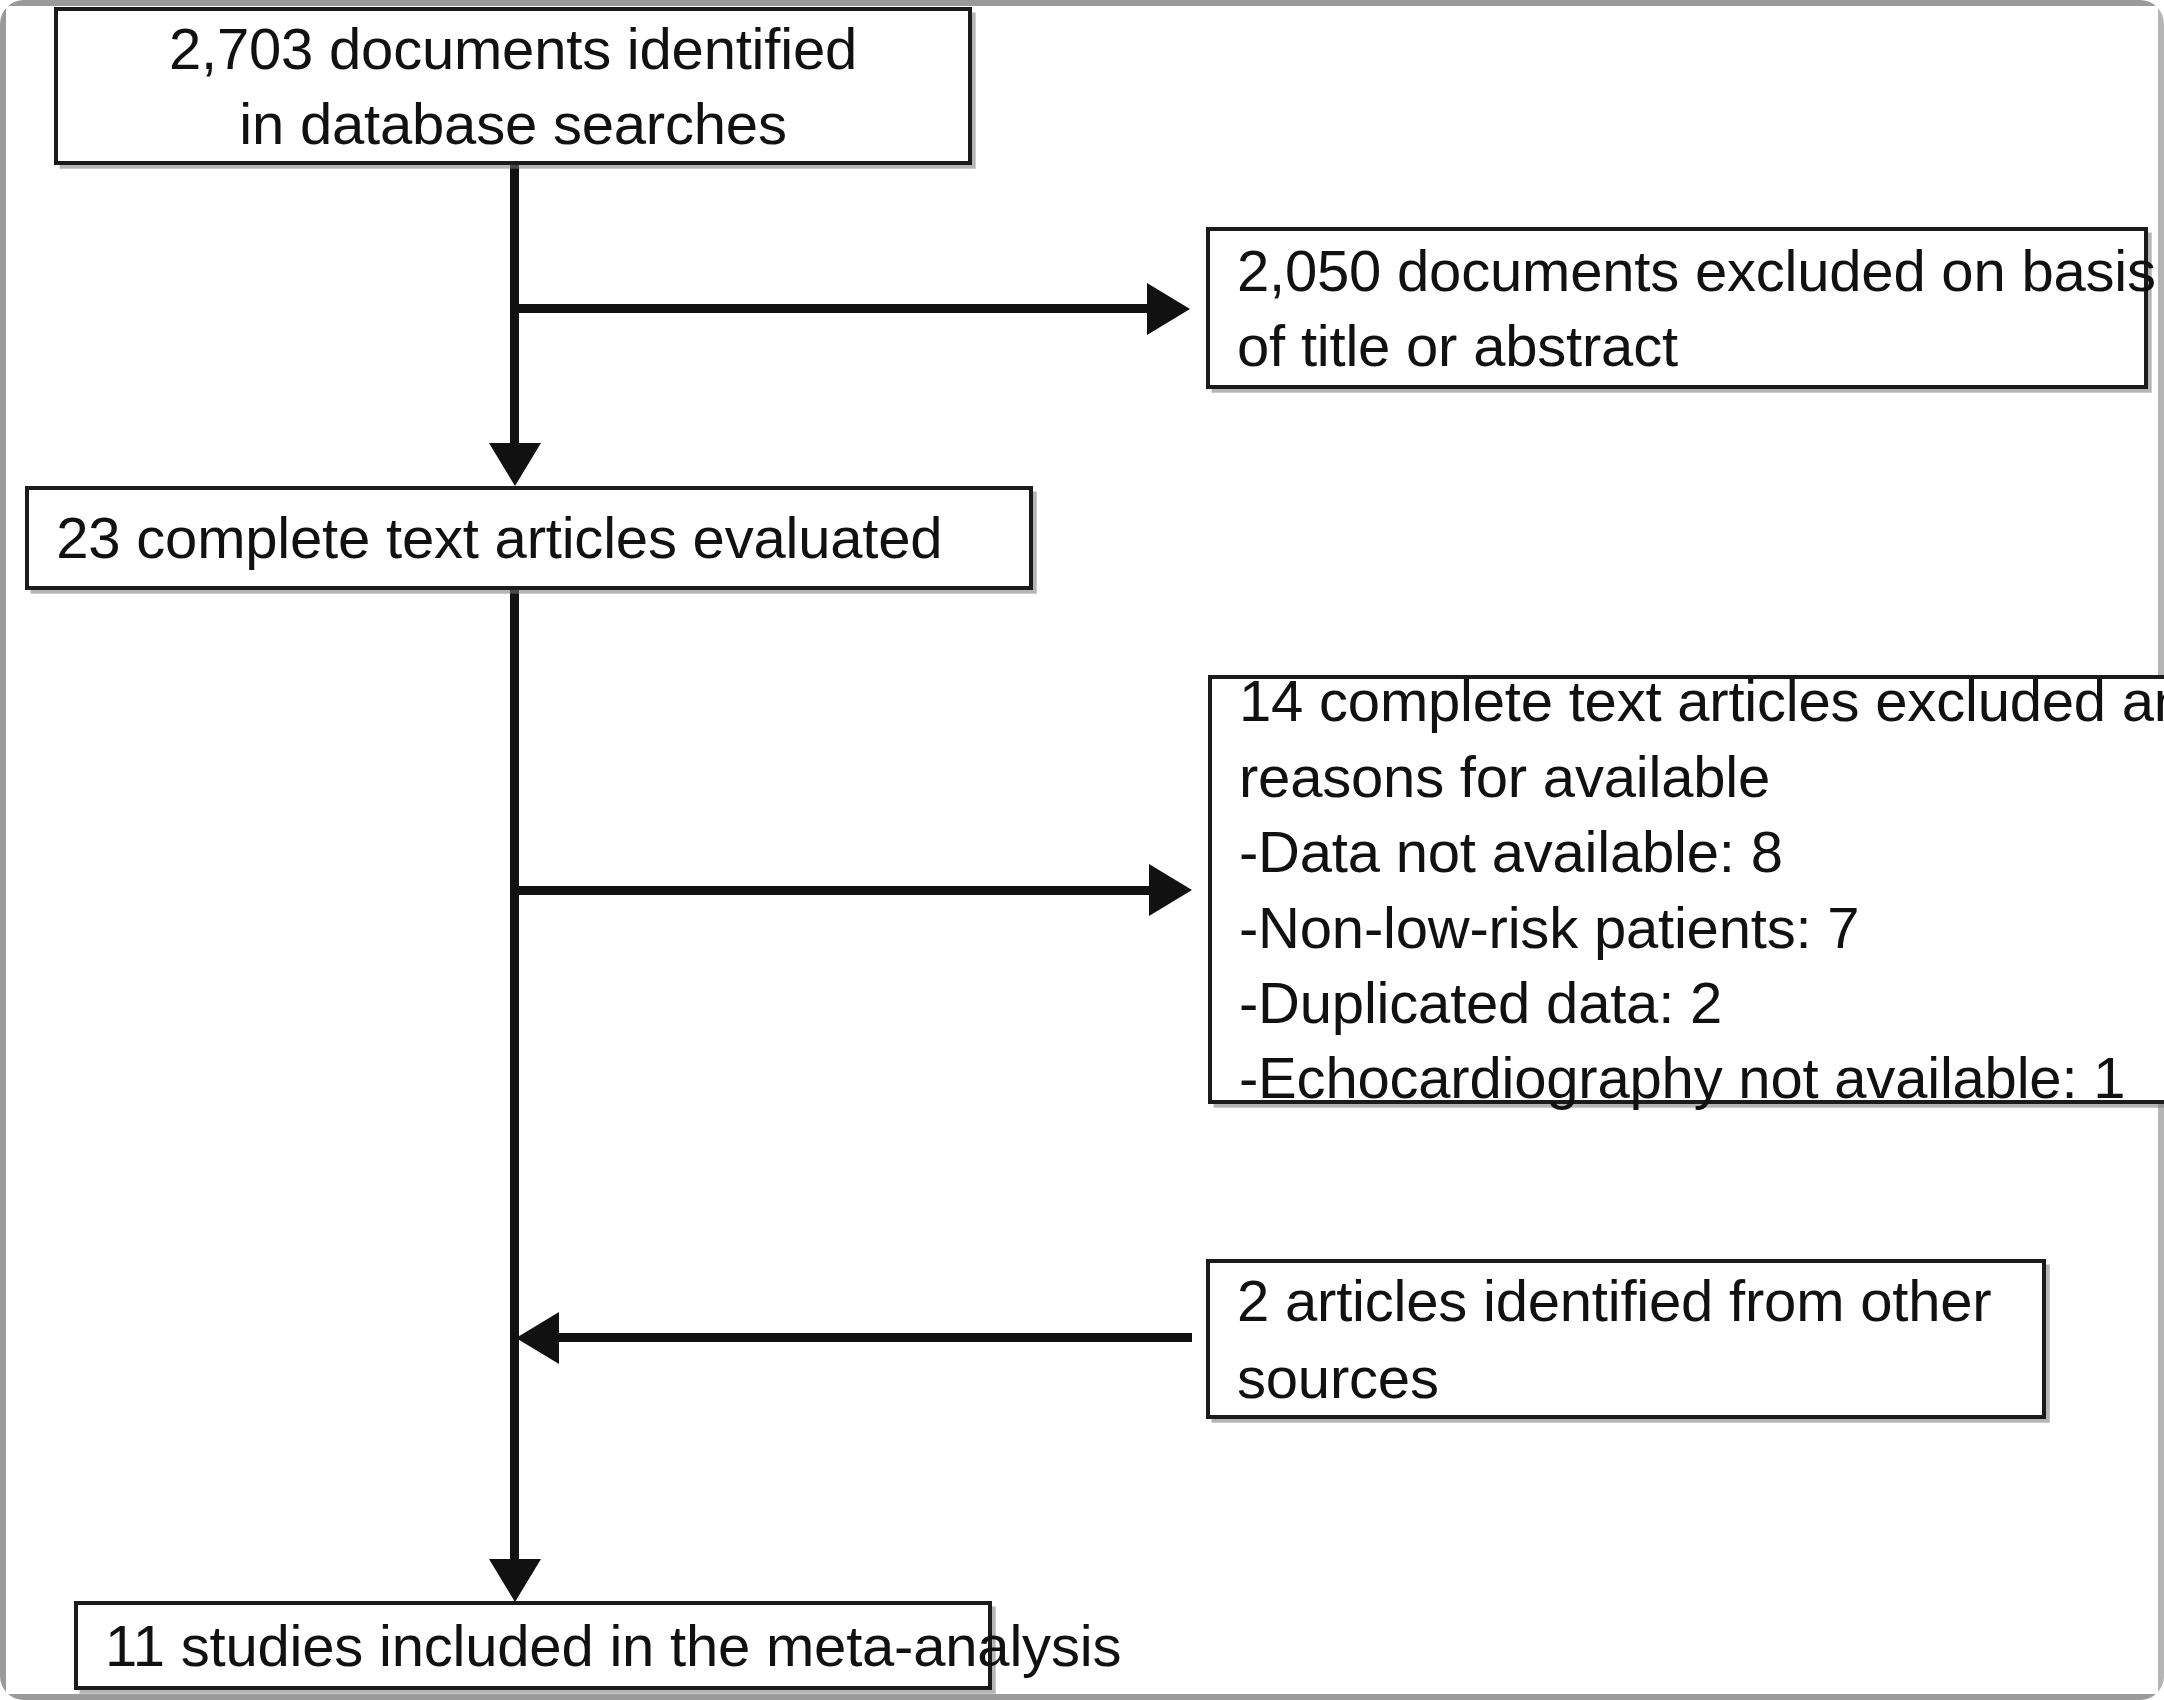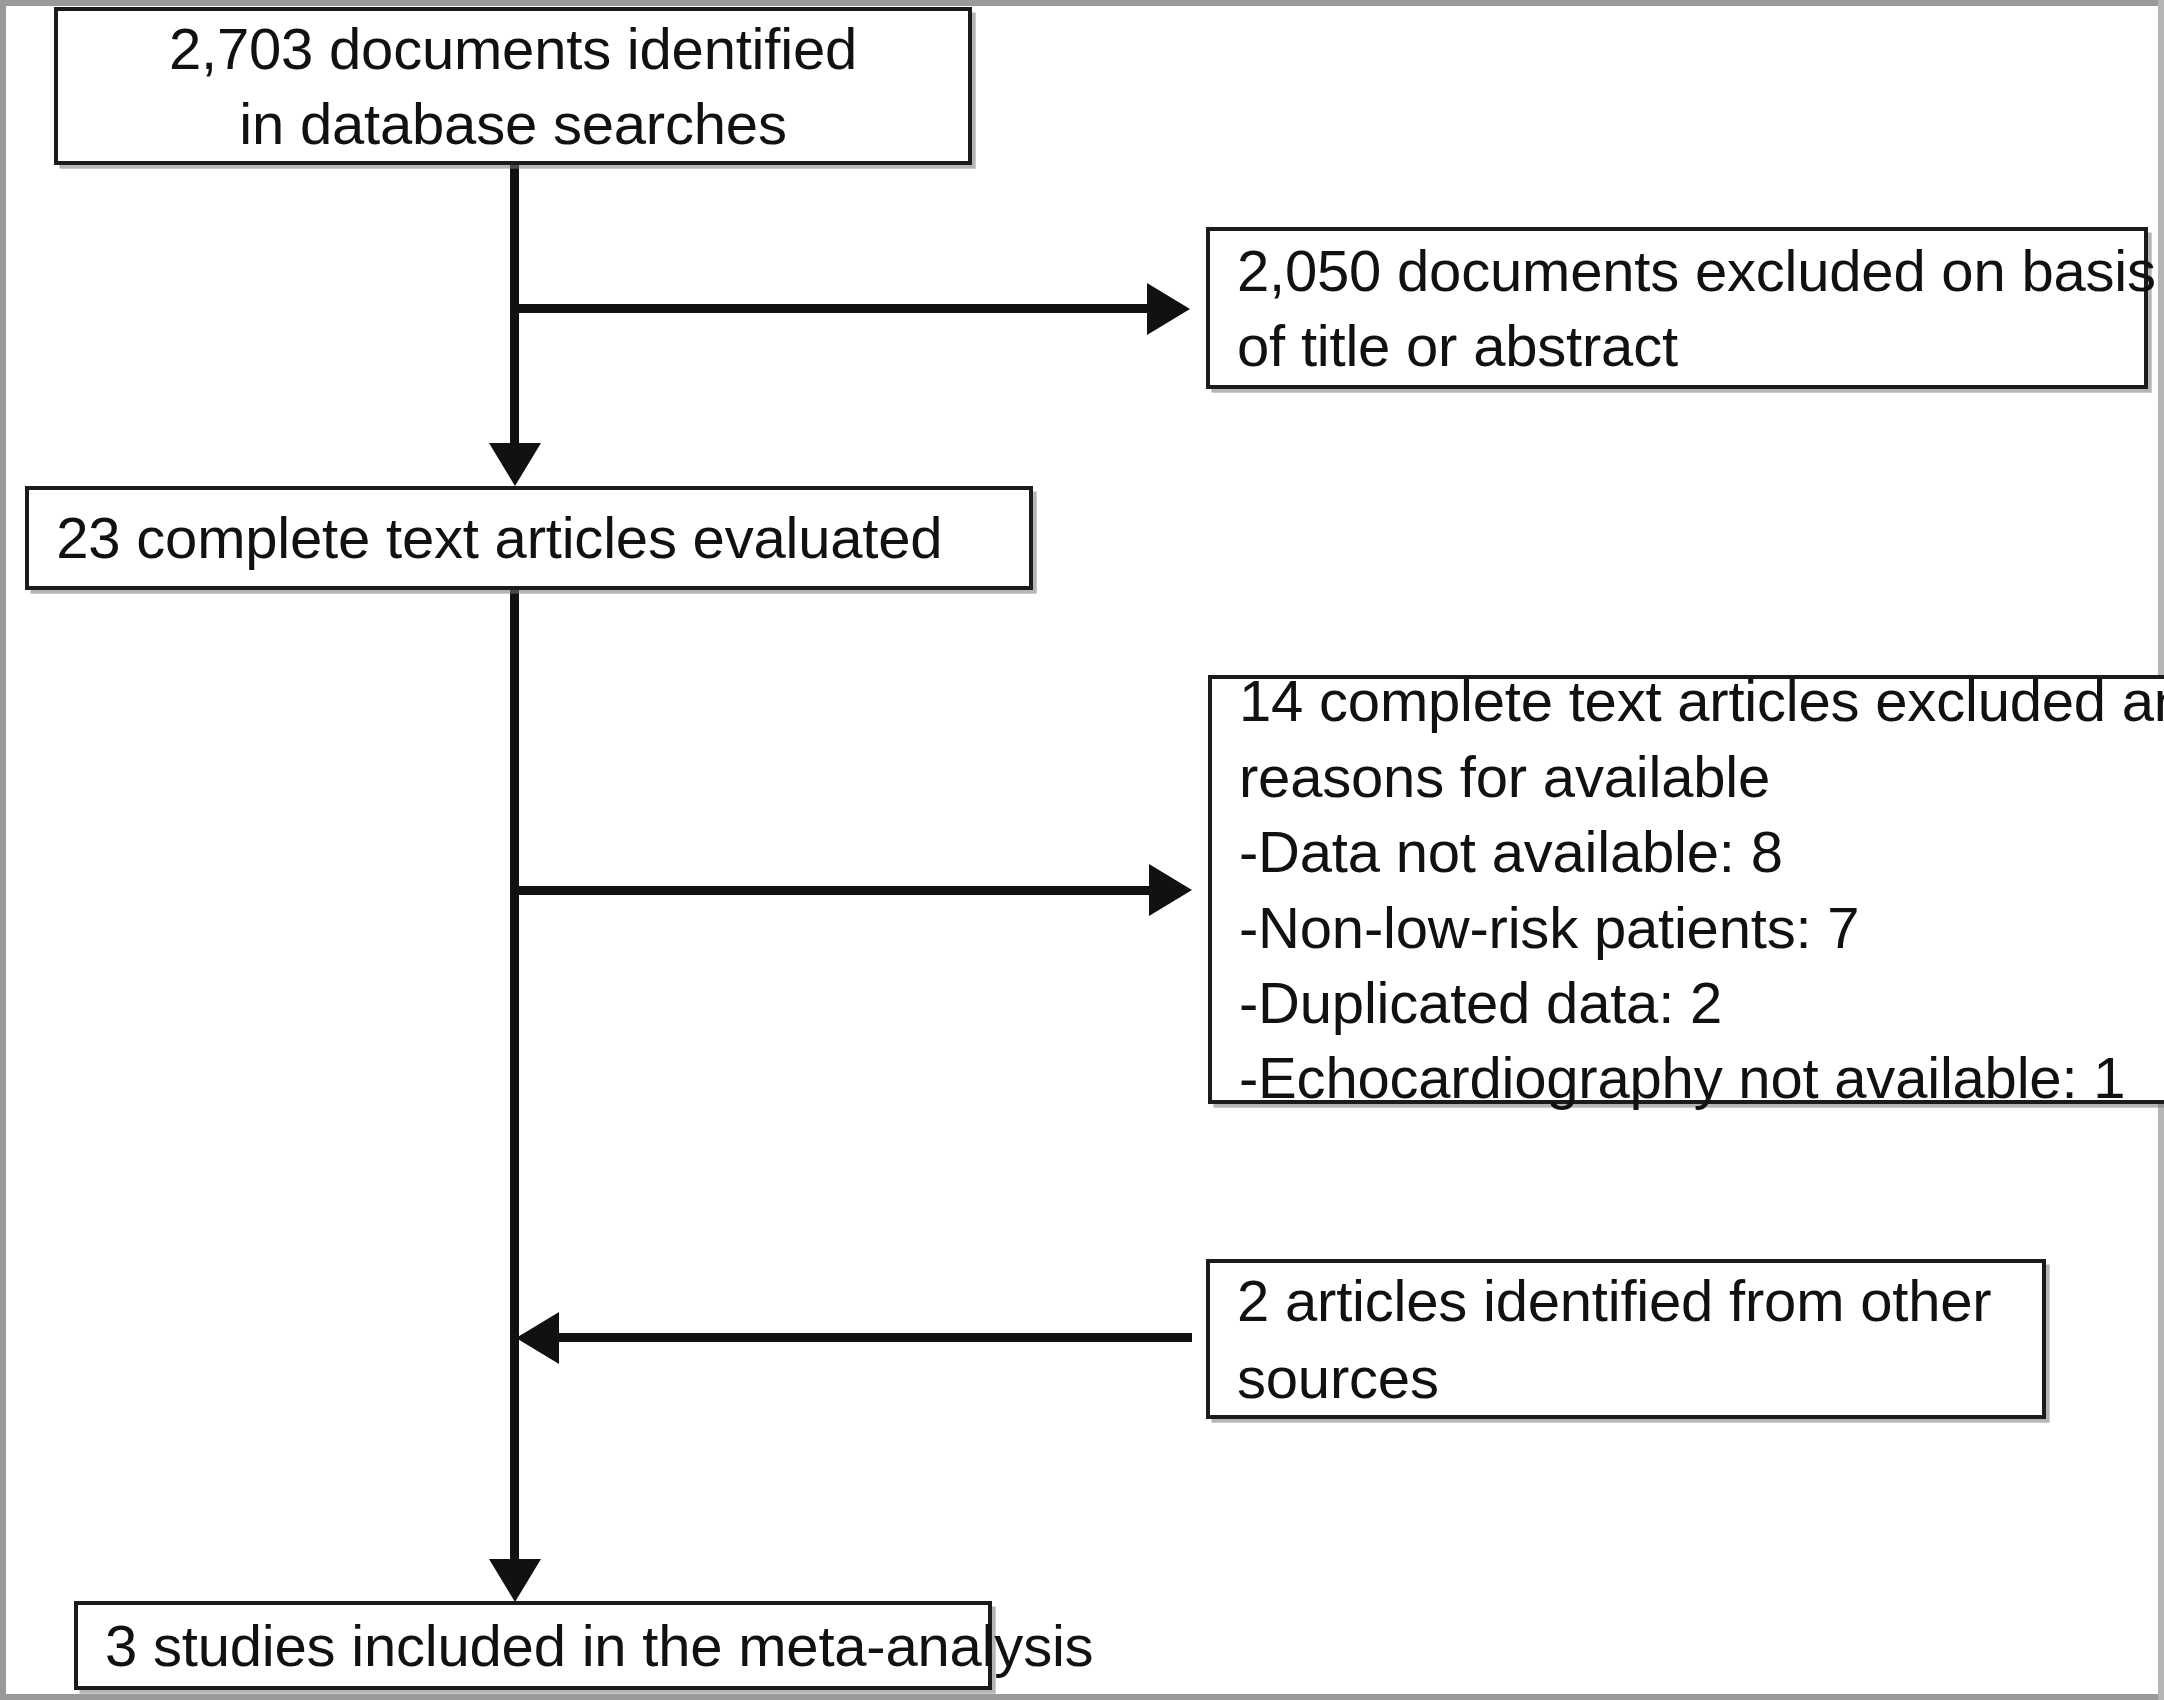--- a/index.html
+++ b/index.html
@@ -9,20 +9,21 @@
     background: #ffffff;
   }
   #page {
     position: relative;
     width: 2164px;
     height: 1700px;
     background: #ffffff;
     overflow: hidden;
     font-family: "Liberation Sans", sans-serif;
     color: #111111;
+    border-radius: 24px;
   }
   
   .page-frame {
     position: absolute;
     background: #9a9a9a;
   }
   .frame-left   { left: 0;   top: 0; width: 5.6px;  height: 1700px; }
   .frame-top    { left: 0;   top: 0; width: 2164px; height: 5.6px; }
   .frame-bottom { left: 0;   bottom: 0; width: 2164px; height: 5.6px; }
   .frame-right  { right: 0;  top: 0; width: 5.6px;  height: 1700px; background:#b5b5b5;}
@@ -123,17 +124,17 @@
     <div class="line">-Duplicated data: 2</div>
     <div class="line">-Echocardiography not available: 1</div>
   </div>
 
   <div class="node left" style="left:1190px; top:1259px; width:840px; height:160px;justify-content:space-between;">
     <div class="line">2 articles identified from other</div>
     <div class="line">sources</div>
   </div>
 
   <div class="node left" style="left:58px; top:1601px; width:918px; height:89px;">
-    <div class="line">3 studies included in the meta-analysis</div>
+    <div class="line">11 studies included in the meta-analysis</div>
   </div>
 
 </div>
 
 
 </body></html>

